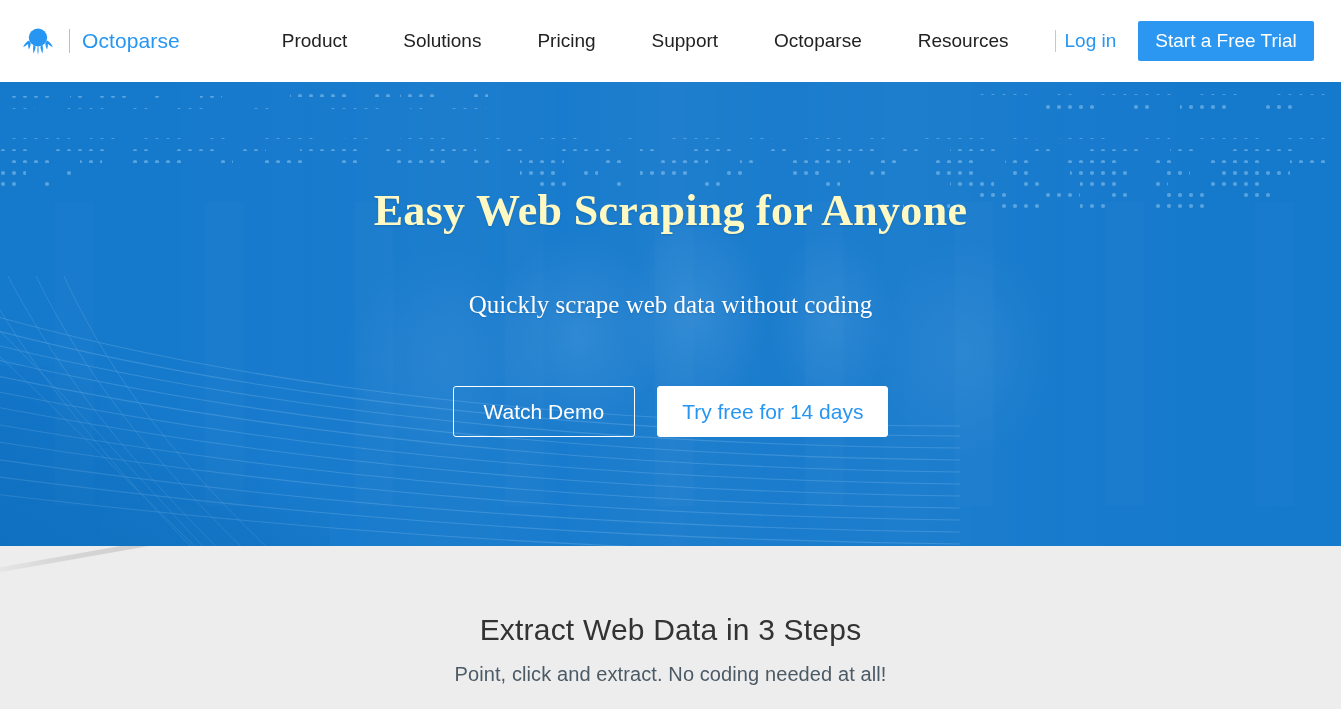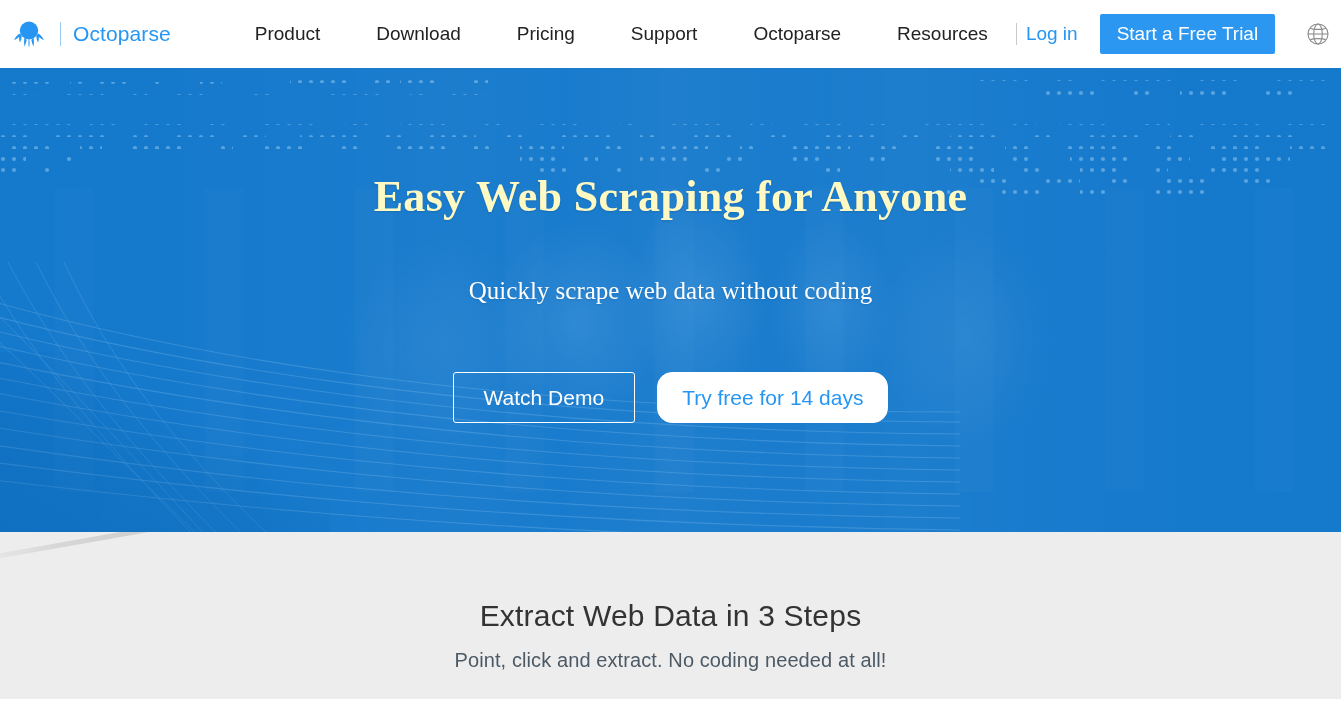--- a/index.html
+++ b/index.html
@@ -16,26 +16,27 @@
   .page {
     position: relative;
     width: 1341px;
     height: 709px;
     overflow: hidden;
   }
 
   
   .navbar {
     position: relative;
-    height: 68px;
+    height: 82px;
     background: #ffffff;
     display: flex;
     align-items: center;
-    padding: 0 0 0 12px;
+    padding: 0 0 0 21px;
     z-index: 10;
+    gap: 18px;
   }
 
   .brand {
     display: flex;
     align-items: center;
     flex: 0 0 auto;
   }
 
   .logo-mark {
     width: 34px;
@@ -249,21 +250,21 @@
     white-space: nowrap;
   }
 
   .btn-trial-hero {
     background: #ffffff;
     border: 1px solid #ffffff;
     color: #2796f3;
     font-family: "Liberation Sans", sans-serif;
     font-size: 21px;
     padding: 14px 24px;
-    border-radius: 15px;
+    border-radius: 3px;
     cursor: pointer;
     line-height: 1;
     white-space: nowrap;
   }
 
   
   .steps {
     position: relative;
     height: 167px;
     background: #ededed;
@@ -316,21 +317,21 @@
           <path d="M21.4 20.2 C22.1 23.2 22.1 26.4 21.4 29.4 C20.4 27.4 19.7 25.2 19.3 22.9 Z"></path>
           <path d="M17.0 21.0 C16.2 24.2 16.2 27.6 17.0 30.8 C17.8 27.6 17.8 24.2 17.0 21.0 Z"></path>
         </g>
       </svg>
       <span class="brand-divider"></span>
       <span class="brand-name">Octoparse</span>
     </a>
 
     <ul class="nav-links">
       <li class="nav-link">Product</li>
-      <li class="nav-link">Download</li>
+      <li class="nav-link">Solutions</li>
       <li class="nav-link">Pricing</li>
       <li class="nav-link">Support</li>
       <li class="nav-link">Octoparse</li>
       <li class="nav-link">Resources</li>
     </ul>
 
     <div class="nav-right">
       <span class="login-divider"></span>
       <a class="login-link">Log in</a>
       <button class="trial-btn">Start a Free Trial</button>

